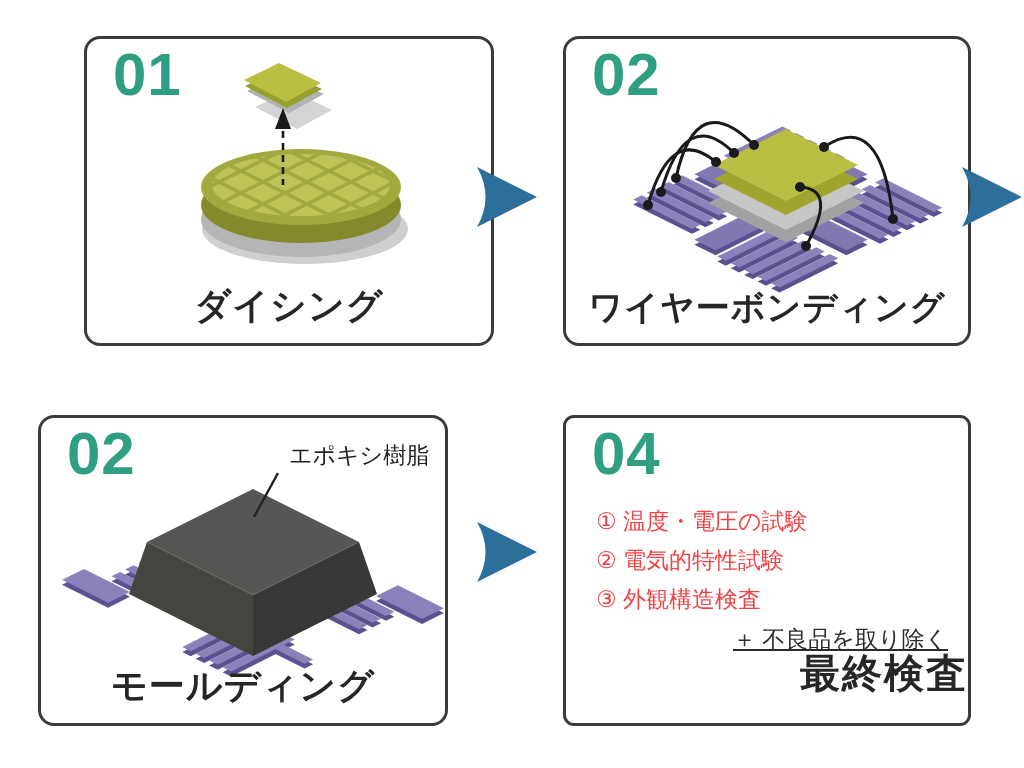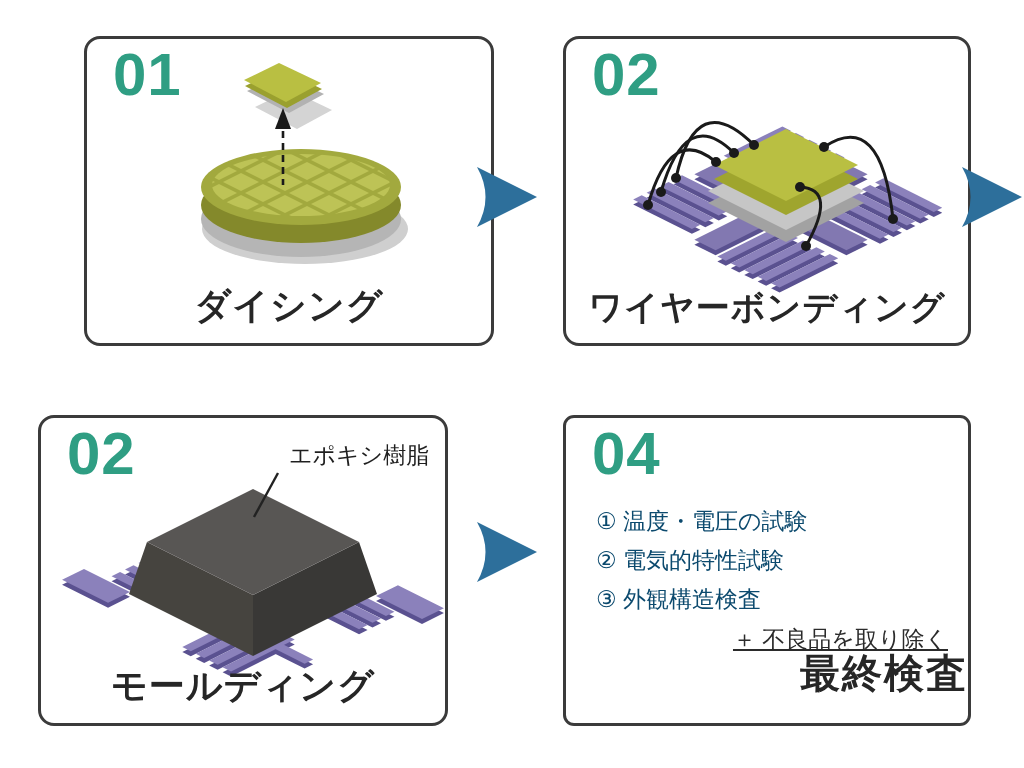--- a/index.html
+++ b/index.html
@@ -13,21 +13,21 @@
   #card4{left:563px;top:415px;width:408px;height:311px;border-radius:11px;}
   .step-number{position:absolute;left:26px;top:4px;line-height:1.05;
         font-size:60px;font-weight:800;color:#2F9E83;letter-spacing:1px;}
   .step-title{position:absolute;left:0;right:0;bottom:12px;text-align:center;
         font-size:36px;font-weight:700;color:#262626;letter-spacing:1px;white-space:nowrap;}
   .illus{position:absolute;left:0;top:0;overflow:visible;}
   .flow-arrow{position:absolute;}
   .annotation{position:absolute;left:248px;top:22px;font-size:23px;font-weight:500;
         color:#1f1f1f;white-space:nowrap;}
   .checks{position:absolute;left:30px;top:84px;font-size:23px;line-height:39px;
-        font-weight:500;color:#0c4a6e;white-space:nowrap;}
+        font-weight:500;color:#ef4444;white-space:nowrap;}
   .note{position:absolute;right:20px;top:206px;font-size:23px;font-weight:500;
         color:#2b2b2b;white-space:nowrap;text-decoration:underline;}
   .final-title{position:absolute;left:0;right:0;bottom:22px;text-align:right;
         font-size:40px;font-weight:700;color:#262626;letter-spacing:2px;}
 </style>
 </head>
 <body>
 
 <div class="card" id="card1">
   <svg class="illus" width="410" height="310" viewBox="0 0 410 310">

